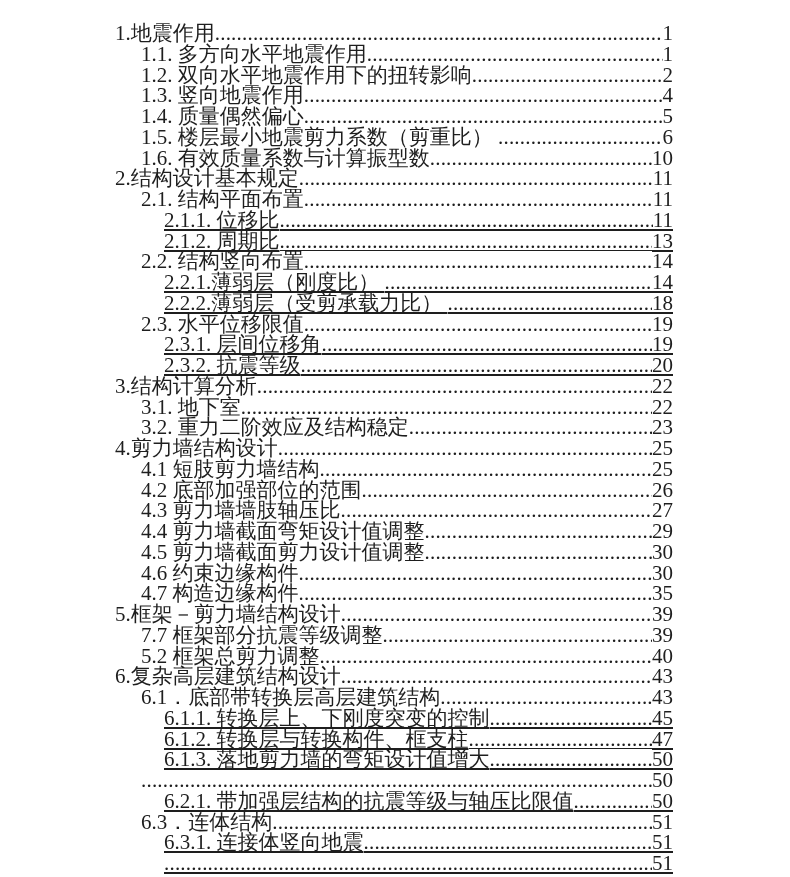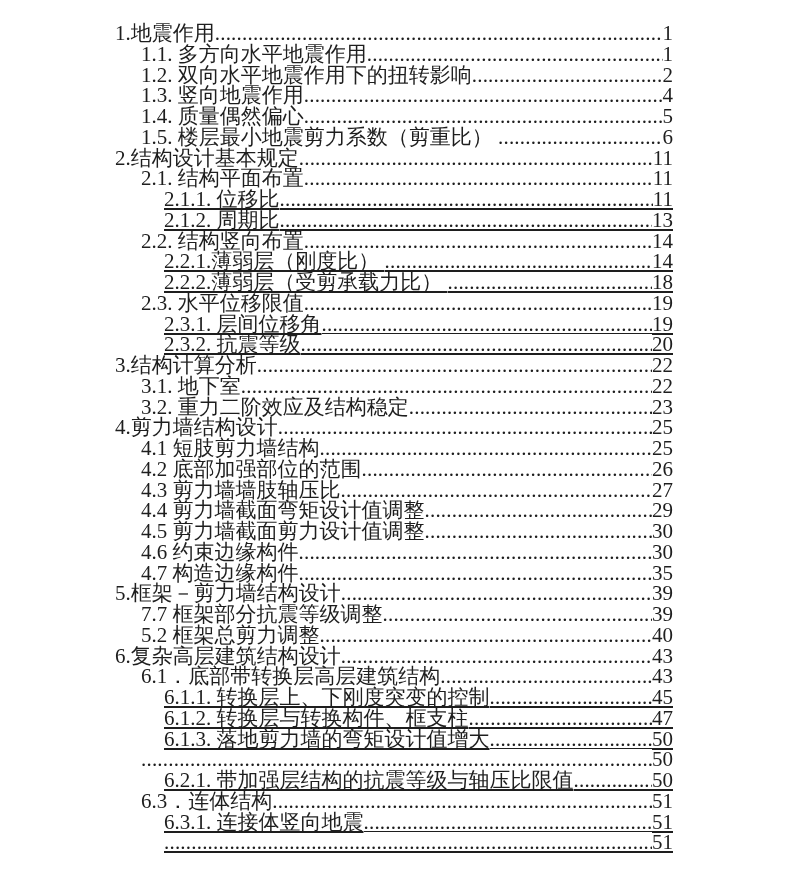--- a/index.html
+++ b/index.html
@@ -79,20 +79,25 @@
       <div class="row lv2">
     <span class="t">1.4. 质量偶然偏心</span>
     <span class="leader"></span>
     <span class="p">5</span>
   </div>
       <div class="row lv2">
     <span class="t">1.5. 楼层最小地震剪力系数（剪重比） </span>
     <span class="leader"></span>
     <span class="p">6</span>
   </div>
+      <div class="row lv2">
+    <span class="t">1.6. 有效质量系数与计算振型数</span>
+    <span class="leader"></span>
+    <span class="p">10</span>
+  </div>
       <div class="row lv1">
     <span class="t">2.结构设计基本规定</span>
     <span class="leader"></span>
     <span class="p">11</span>
   </div>
       <div class="row lv2">
     <span class="t">2.1. 结构平面布置</span>
     <span class="leader"></span>
     <span class="p">11</span>
   </div>

